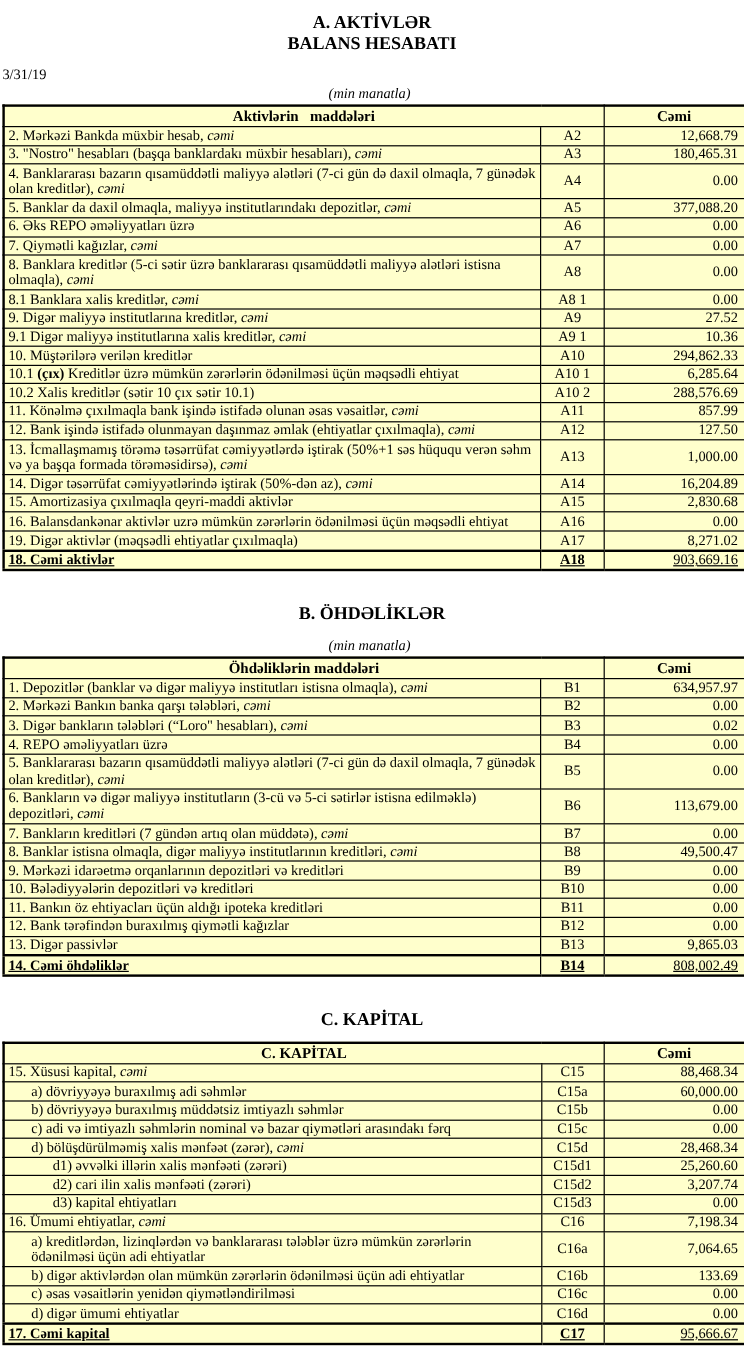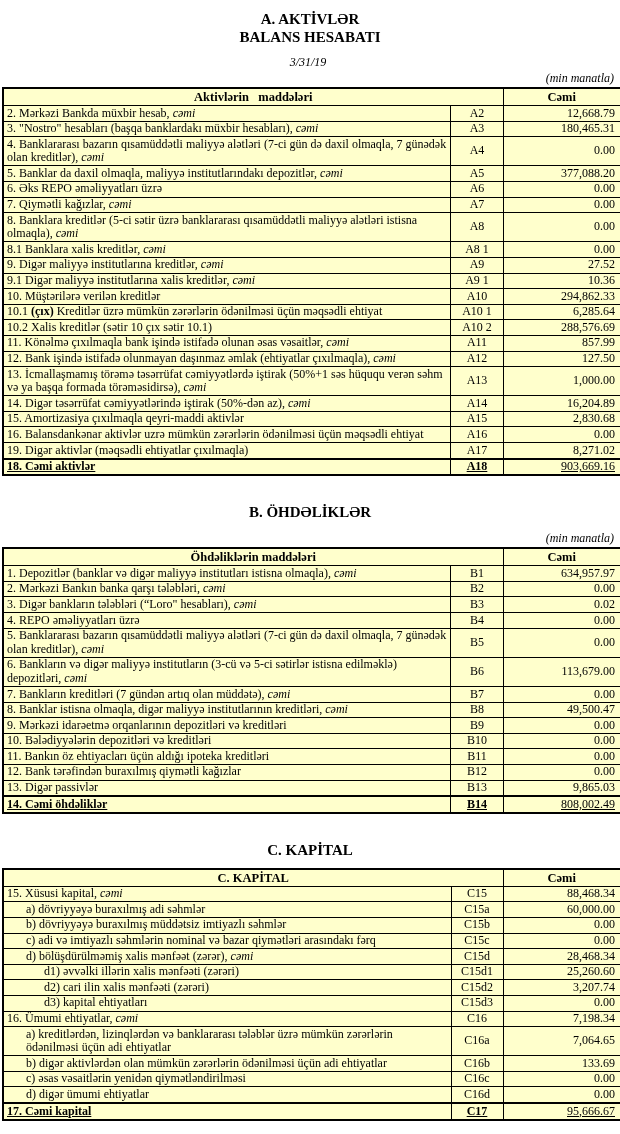--- a/index.html
+++ b/index.html
@@ -2,22 +2,22 @@
 <html><head>
 <meta charset="utf-8">
 <style>
   html,body{margin:0;padding:0;}
   body{
     width:620px;height:1134px;overflow:hidden;background:#ffffff;color:#000;
     font-family:"Liberation Serif","DejaVu Serif",serif;
   }
   .doc{padding:0 2px;}
   .title{ text-align:center;font-weight:bold;font-size:15px;line-height:18px;padding-top:10px;}
-  .date-line{ text-align:center;font-style:italic;font-size:12px;line-height:14px;margin-top:9px;padding-right:4px;}
-  .unit-note{ text-align:right;font-style:italic;font-size:12px;line-height:14px;padding-right:4px;margin-top:2px;}
+  .date-line{ text-align:left;font-size:12px;line-height:14px;margin-top:9px;padding-right:4px;}
+  .unit-note{ text-align:center;font-style:italic;font-size:12px;line-height:14px;padding-right:4px;margin-top:2px;}
   .section-heading{ text-align:center;font-weight:bold;font-size:15px;line-height:18px;margin-top:27px;}
   .sheet{ width:620px;border-collapse:collapse;table-layout:fixed;margin-top:2px;}
   .sheet, .sheet td, .sheet th{ border:1px solid #000;background:#FFFFCC;}
   .sheet{ border:2px solid #000;}
   .sheet th{ font-size:12.5px;font-weight:bold;text-align:center;padding:1px 3px;line-height:14px;white-space:pre-wrap;}
   .sheet td{ font-size:12px;line-height:13.6px;padding:0.5px 3px;vertical-align:middle;}
   td.desc{ text-align:left;}
   td.code{ text-align:center;width:52px;}
   td.val{ text-align:right;width:118px;padding-right:5px;}
   td.ind1{ padding-left:22px;}

